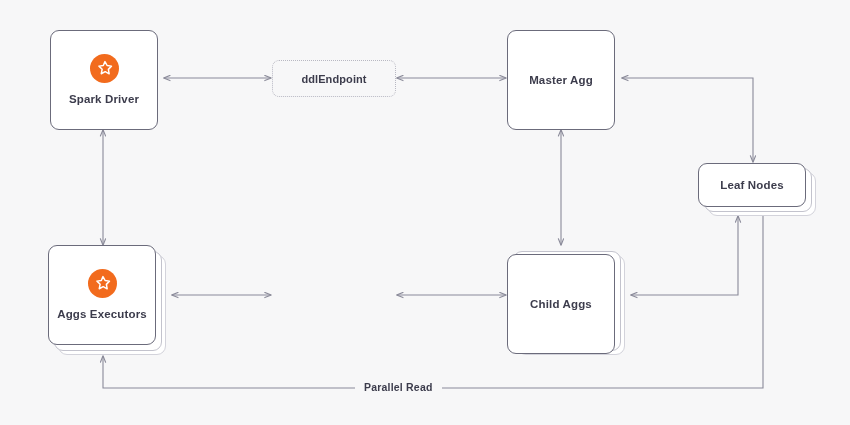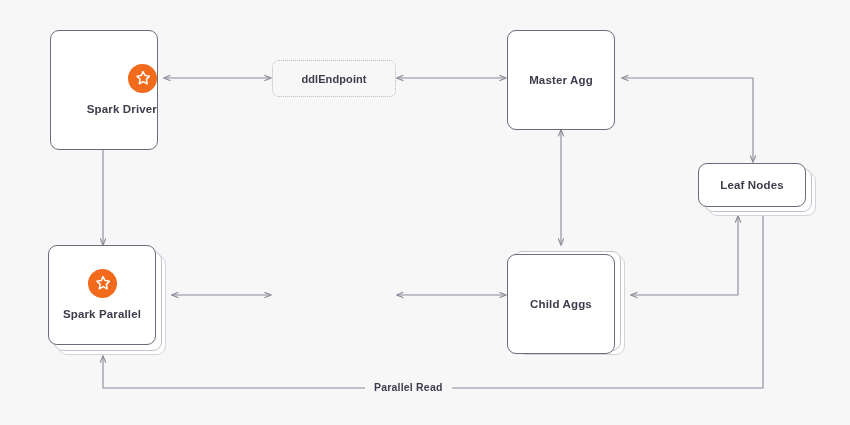--- a/index.html
+++ b/index.html
@@ -123,38 +123,38 @@
       <line x1="397" y1="295" x2="506" y2="295" marker-start="url(#ahs)" marker-end="url(#ah)"></line>
 
       <path d="M622,78 L753,78 L753,162" marker-start="url(#ahs)" marker-end="url(#ah)"></path>
 
       <path d="M631,295 L738,295 L738,216" marker-start="url(#ahs)" marker-end="url(#ah)"></path>
 
       <path d="M763,216 L763,388 L103,388 L103,356" marker-end="url(#ah)"></path>
     </g>
   </svg>
 
-  <div class="node" style="left:50px; top:30px; width:108px; height:120px;align-items:flex-end;">
+  <div class="node" style="left:50px; top:30px; width:108px; height:100px;">
     <span class="spark-logo">
       <svg width="19" height="19" viewBox="0 0 24 24">
         <path d="M12.6 3.3 L15.3 8.2 L20.8 9.0 L16.9 13.1 L17.9 18.7 L12.9 16.0 L7.9 18.6 L9.0 13.0 L5.0 9.0 L10.5 8.2 Z" fill="none" stroke="#ffffff" stroke-width="1.9" stroke-linejoin="round" stroke-linecap="round"></path>
       </svg>
     </span>
     <span class="node-label">Spark Driver</span>
   </div>
 
   <div class="stack-shadow s2" style="left:58px; top:255px; width:108px; height:100px;"></div>
   <div class="stack-shadow" style="left:54px; top:251px; width:108px; height:100px;"></div>
   <div class="node" style="left:48px; top:245px; width:108px; height:100px;">
     <span class="spark-logo">
       <svg width="19" height="19" viewBox="0 0 24 24">
         <path d="M12.6 3.3 L15.3 8.2 L20.8 9.0 L16.9 13.1 L17.9 18.7 L12.9 16.0 L7.9 18.6 L9.0 13.0 L5.0 9.0 L10.5 8.2 Z" fill="none" stroke="#ffffff" stroke-width="1.9" stroke-linejoin="round" stroke-linecap="round"></path>
       </svg>
     </span>
-    <span class="node-label">Spark Parallel</span>
+    <span class="node-label">Aggs Executors</span>
   </div>
 
   <div class="node" style="left:507px; top:30px; width:108px; height:100px;">
     <span class="node-label">Master Agg</span>
   </div>
 
   <div class="stack-shadow s2" style="left:517px; top:255px; width:108px; height:100px;"></div>
   <div class="stack-shadow" style="left:513px; top:251px; width:108px; height:100px;"></div>
   <div class="node" style="left:507px; top:254px; width:108px; height:100px;">
     <span class="node-label">Child Aggs</span>
@@ -164,17 +164,17 @@
   <div class="stack-shadow" style="left:704px; top:168px; width:108px; height:44px;"></div>
   <div class="node" style="left:698px; top:163px; width:108px; height:44px;">
     <span class="node-label">Leaf Nodes</span>
   </div>
 
   <div class="endpoint" style="left:272px; top:60px; width:124px; height:37px;">
     <span class="endpoint-label">ddlEndpoint</span>
   </div>
 
 
-  <div class="edge-label" style="left:365px; top:381px;">
+  <div class="edge-label" style="left:355px; top:381px;">
     <span>Parallel Read</span>
   </div>
 
 </div>
 
 </body></html>

